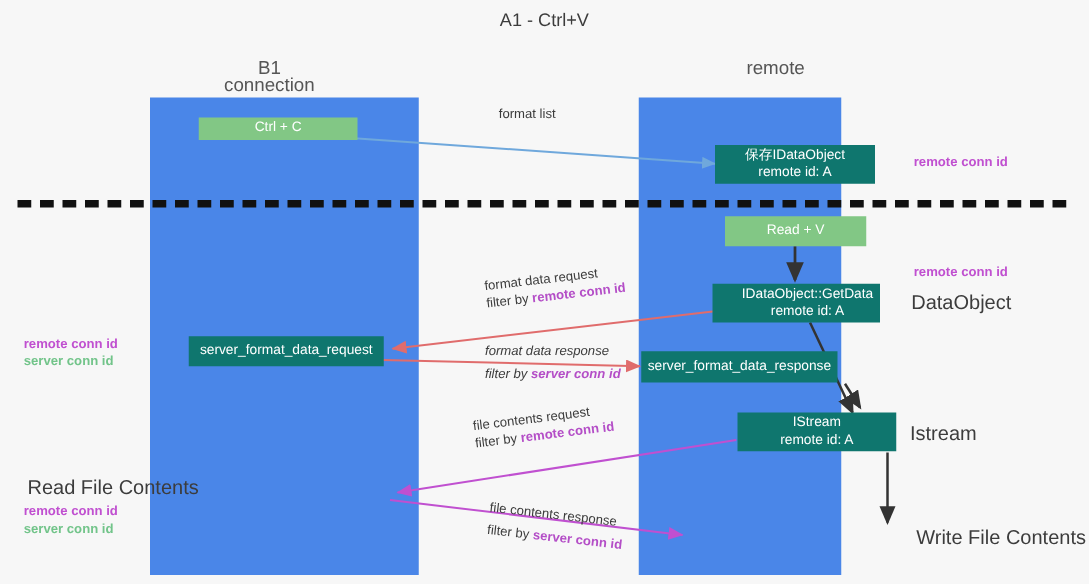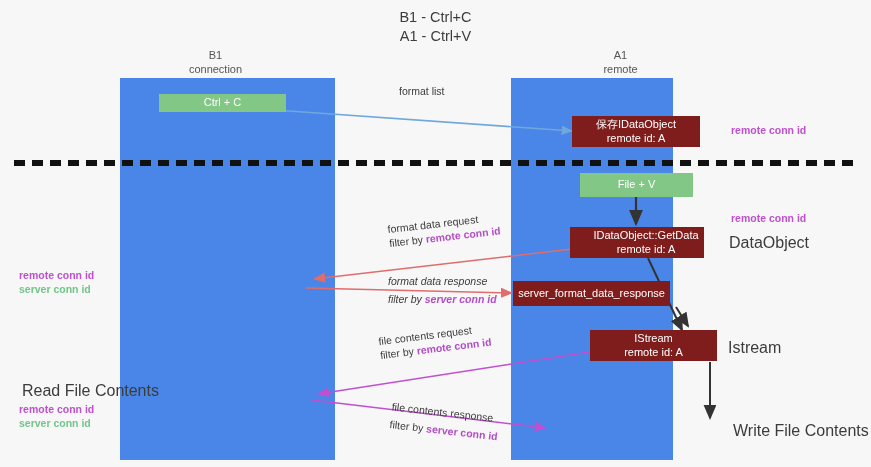--- a/index.html
+++ b/index.html
@@ -14,61 +14,59 @@
   #stage{position:absolute;left:0;top:0;width:871px;height:467px;}
   svg.layer{position:absolute;left:0;top:0;width:871px;height:467px;pointer-events:none;}
   .abs{position:absolute;}
 
   .title{
     text-align:center;width:871px;top:8px;left:0;
     font-size:14.5px;line-height:19px;color:#3c3c3c;
   }
 
   .col-header{
-    text-align:center;font-size:11px;line-height:14px;color:#555;
+    text-align:center;font-size:15px;line-height:14px;color:#555;
   }
 
   .lane{background:#4a86e8;}
 
   .nodebox{
     display:flex;align-items:center;justify-content:center;
     text-align:center;color:#ffffff;font-size:11px;line-height:13.5px;
     box-sizing:border-box;padding:2px 4px;
   }
-  .orange{background:#7f1d1d;}
+  .orange{background:#0f766e;}
   .green{background:#82c785;}
 
   .edge-label{
     font-size:10.5px;line-height:14px;color:#3c3c3c;white-space:nowrap;
   }
   .edge-label .hl-remote{color:#b44ec7;font-weight:bold;}
   .edge-label .hl-server{color:#b44ec7;font-weight:bold;}
 
   .side-label{font-size:16px;line-height:14px;color:#3c3c3c;white-space:nowrap;}
   .legend{font-size:10.5px;line-height:14px;font-weight:bold;white-space:nowrap;}
   .legend .remote{color:#c050d0;}
   .legend .server{color:#72c48a;}
   .rot{transform-origin:left bottom;}
 </style>
 </head>
 <body>
 
 <div id="stage">
 
   <div class="abs title">
-    <div>B1 - Ctrl+C</div>
     <div>A1 - Ctrl+V</div>
   </div>
 
   <div class="abs col-header" style="left:144px;top:48px;width:143px;">
     <div>B1</div>
     <div>connection</div>
   </div>
   <div class="abs col-header" style="left:535px;top:48px;width:171px;">
-    <div>A1</div>
     <div>remote</div>
   </div>
 
   <div class="abs lane" style="left:120px;top:78px;width:215px;height:382px;"></div>
   <div class="abs lane" style="left:511px;top:78px;width:162px;height:382px;"></div>
 
   <svg class="layer" viewBox="0 0 871 467">
     <defs>
       <marker id="ah-blue" markerWidth="8" markerHeight="8" refX="6.5" refY="3" orient="auto">
         <path d="M0,0 L7,3 L0,6 z" fill="#6fa8dc"></path>
@@ -108,28 +106,31 @@
   <div class="abs nodebox green" style="left:159px;top:94px;width:127px;height:18px;">
     <span>Ctrl + C</span>
   </div>
 
   <div class="abs nodebox orange" style="left:572px;top:116px;width:128px;height:31px;flex-direction:column;">
     <span>保存IDataObject</span>
     <span>remote id: A</span>
   </div>
 
   <div class="abs nodebox green" style="left:580px;top:173px;width:113px;height:24px;">
-    <span>File + V</span>
+    <span>Read + V</span>
   </div>
 
   <div class="abs nodebox orange" style="left:570px;top:227px;width:134px;height:31px;flex-direction:column;padding-left:22px;">
     <span>IDataObject::GetData</span>
     <span>remote id: A</span>
   </div>
 
+  <div class="abs nodebox orange" style="left:151px;top:269px;width:156px;height:24px;">
+    <span>server_format_data_request</span>
+  </div>
 
   <div class="abs nodebox orange" style="left:513px;top:281px;width:157px;height:25px;">
     <span>server_format_data_response</span>
   </div>
 
   <div class="abs nodebox orange" style="left:590px;top:330px;width:127px;height:31px;flex-direction:column;">
     <span>IStream</span>
     <span>remote id: A</span>
   </div>
 

